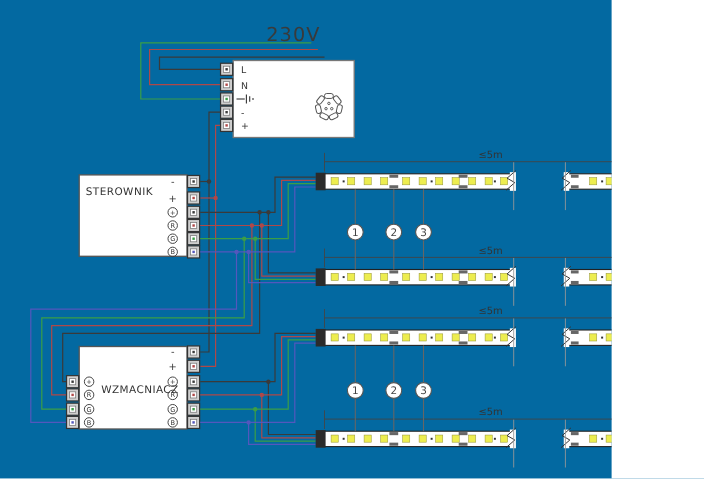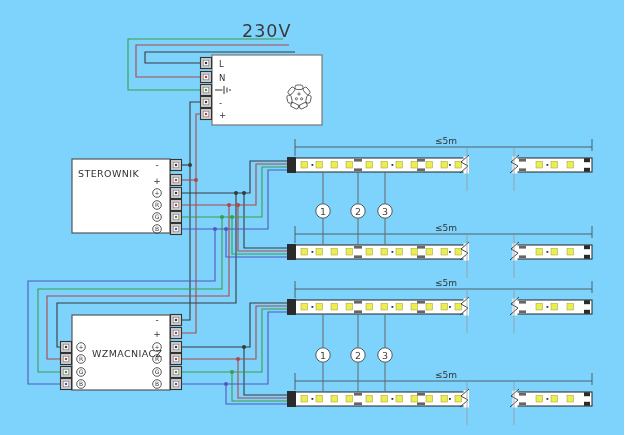--- a/index.html
+++ b/index.html
@@ -1,16 +1,16 @@
 <!DOCTYPE html>
 <html><head>
 <meta charset="utf-8">
 <style>
   html,body{margin:0;padding:0;background:#ffffff;}
-  .stage{position:relative;width:624px;height:435px;background:#7dd3fc;overflow:hidden;
+  .stage{position:relative;width:556px;height:435px;background:#0369a1;overflow:hidden;
          font-family:"DejaVu Sans","Liberation Sans",sans-serif;}
   svg{display:block}
   text{fill:#333;}
   .title-text{font-size:17.5px;letter-spacing:1px;fill:#3a3a3a;}
   .box-label{font-size:9.5px;letter-spacing:.4px;fill:#333;}
   .dim-text{font-size:9px;fill:#333;}
   .sym{font-size:9px;fill:#333;}
   .sym-small{font-size:8.5px;fill:#333;}
   .circ-letter{font-size:6px;fill:#333;}
   .num-text{font-size:9.5px;fill:#444;}

